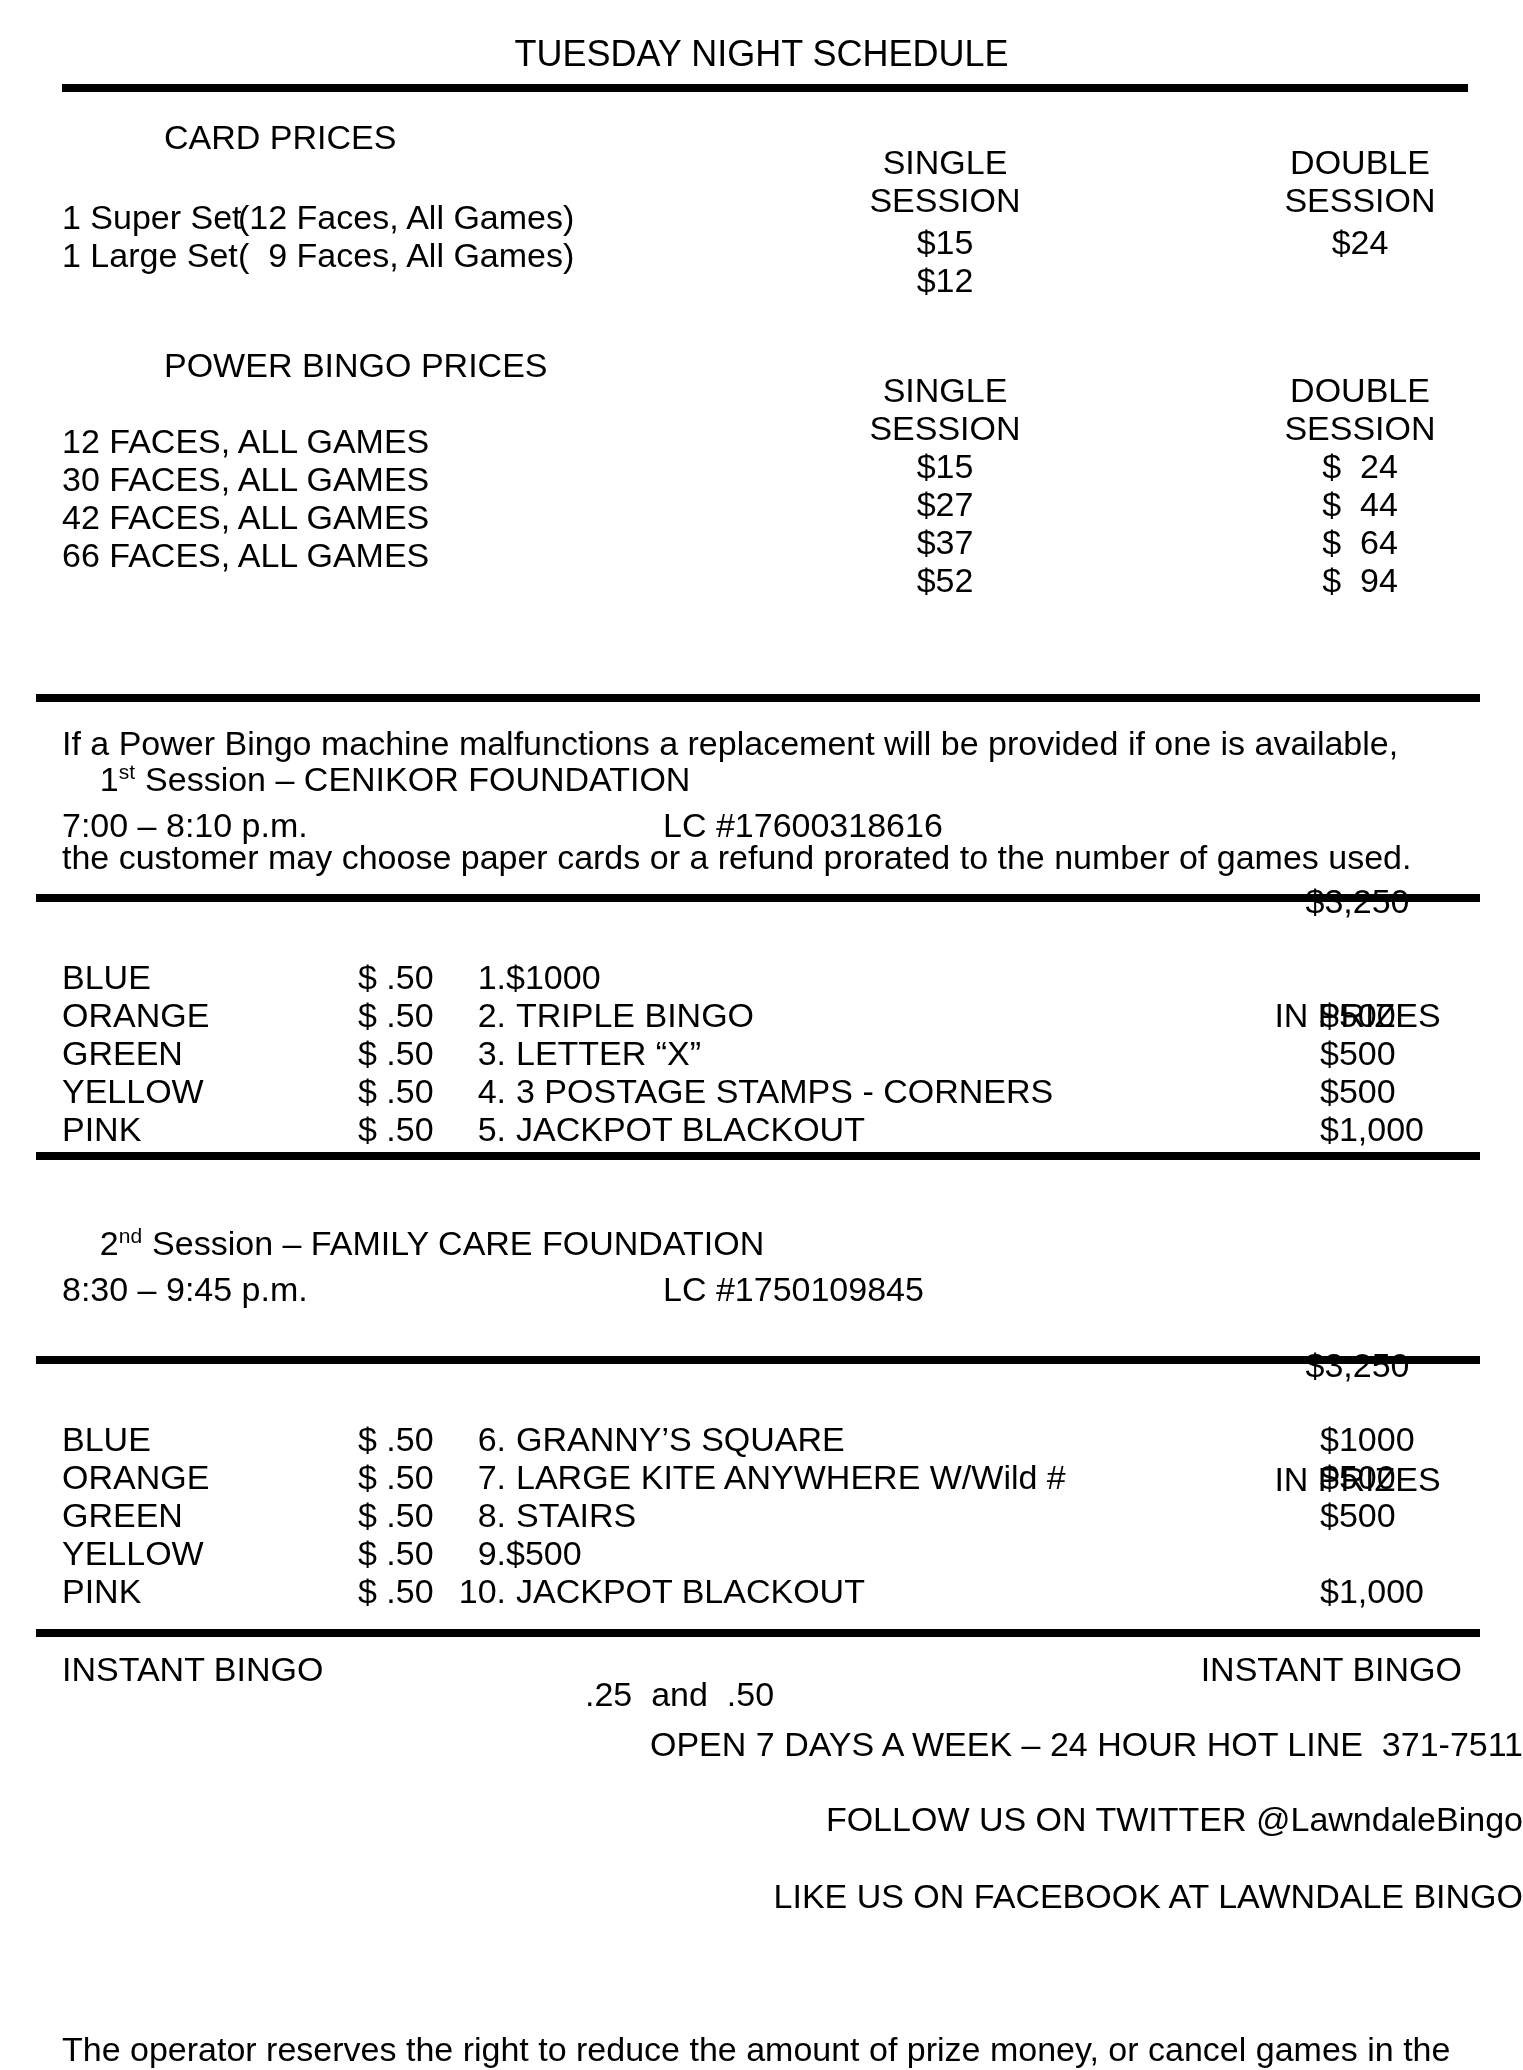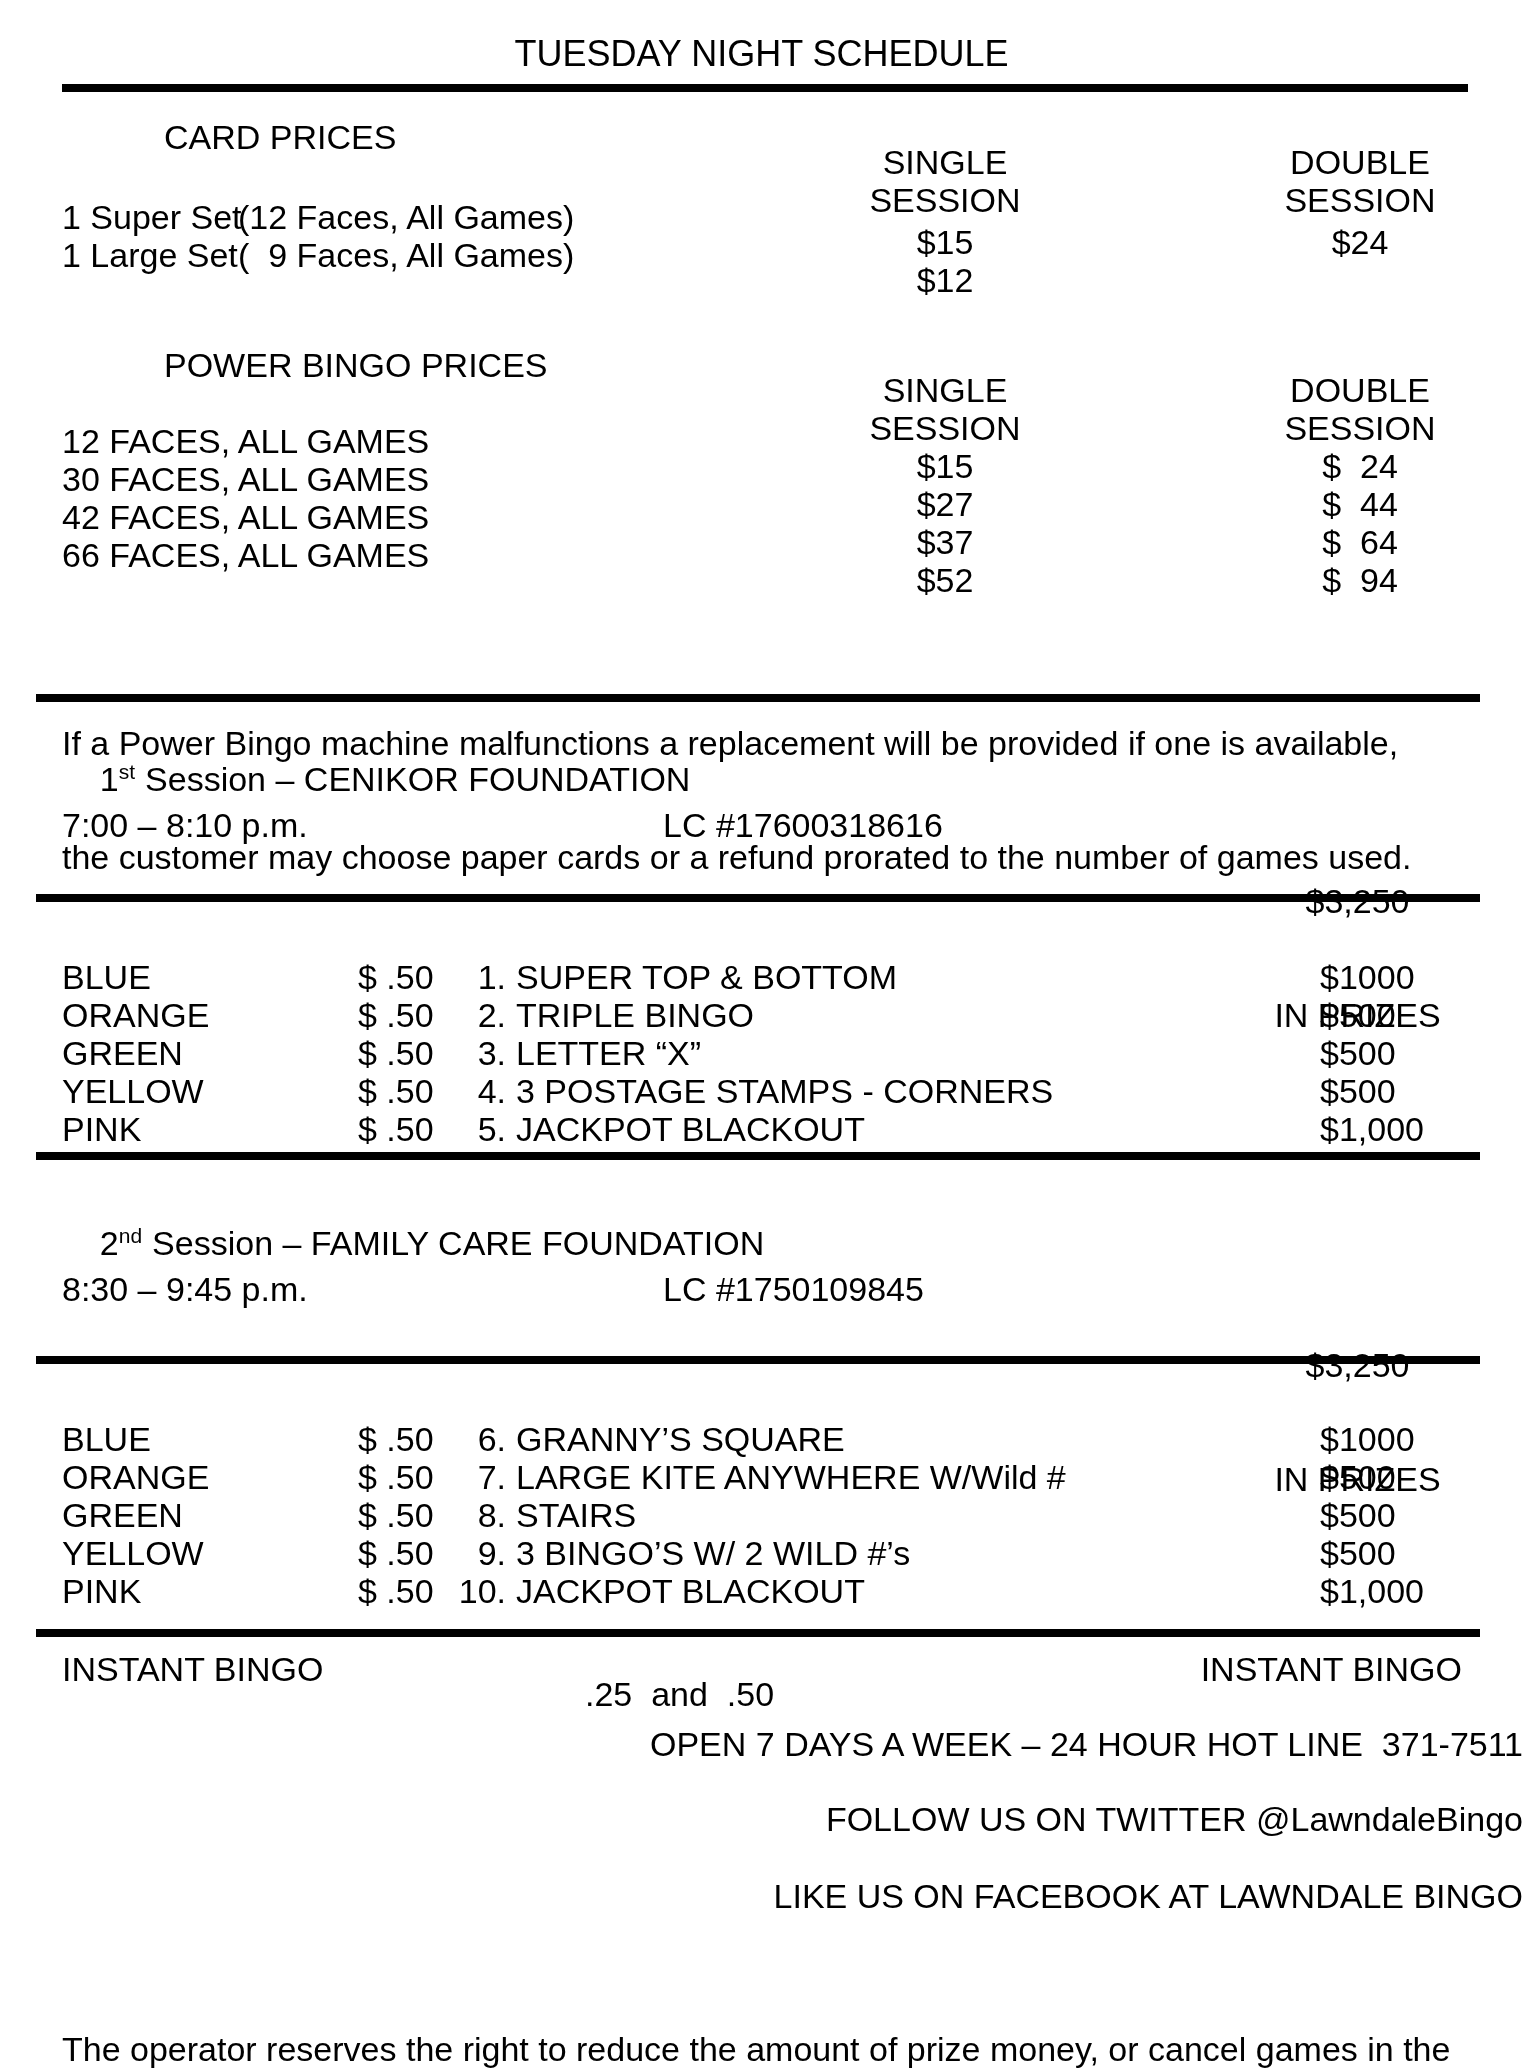--- a/index.html
+++ b/index.html
@@ -146,21 +146,20 @@
       <div>IN PRIZES</div>
     </div>
   </div>
 
   <div class="rule" style="top:894px;left:36px;width:1444px"></div>
 
   <div class="row grid gamesgrid" style="top:960px">
     <div class="cell">BLUE</div>
     <div class="cell">$ .50</div>
     <div class="cell right">1.</div>
-    <div class="cell name-cell">SUPER TOP &amp; BOTTOM</div>
     <div class="cell">$1000</div>
   </div>
   <div class="row grid gamesgrid" style="top:998px">
     <div class="cell">ORANGE</div>
     <div class="cell">$ .50</div>
     <div class="cell right">2.</div>
     <div class="cell name-cell">TRIPLE BINGO</div>
     <div class="cell">$500</div>
   </div>
   <div class="row grid gamesgrid" style="top:1036px">
@@ -221,21 +220,20 @@
     <div class="cell">GREEN</div>
     <div class="cell">$ .50</div>
     <div class="cell right">8.</div>
     <div class="cell name-cell">STAIRS</div>
     <div class="cell">$500</div>
   </div>
   <div class="row grid gamesgrid" style="top:1536px">
     <div class="cell">YELLOW</div>
     <div class="cell">$ .50</div>
     <div class="cell right">9.</div>
-    <div class="cell name-cell">3 BINGO’S W/ 2 WILD #’s</div>
     <div class="cell">$500</div>
   </div>
   <div class="row grid gamesgrid" style="top:1574px">
     <div class="cell">PINK</div>
     <div class="cell">$ .50</div>
     <div class="cell right">10.</div>
     <div class="cell name-cell">JACKPOT BLACKOUT</div>
     <div class="cell">$1,000</div>
   </div>
 

